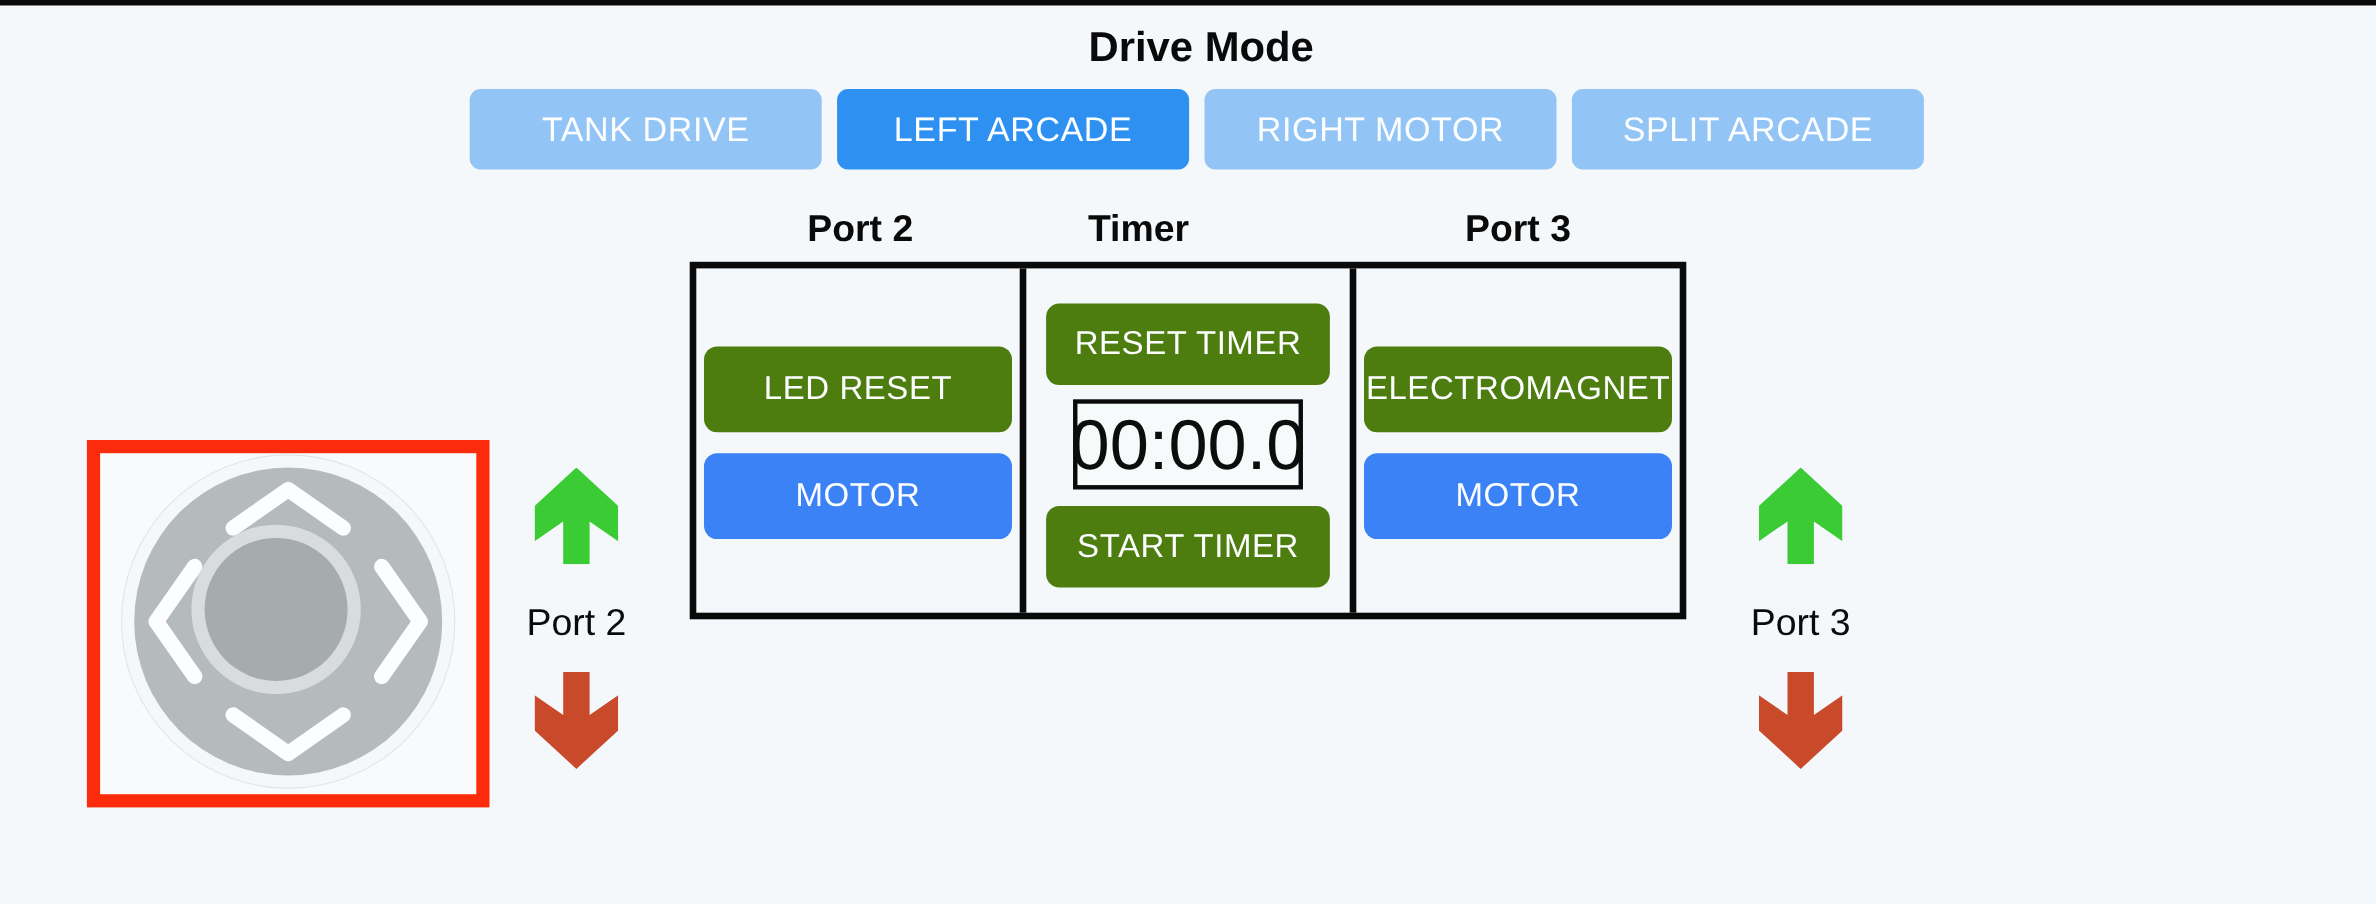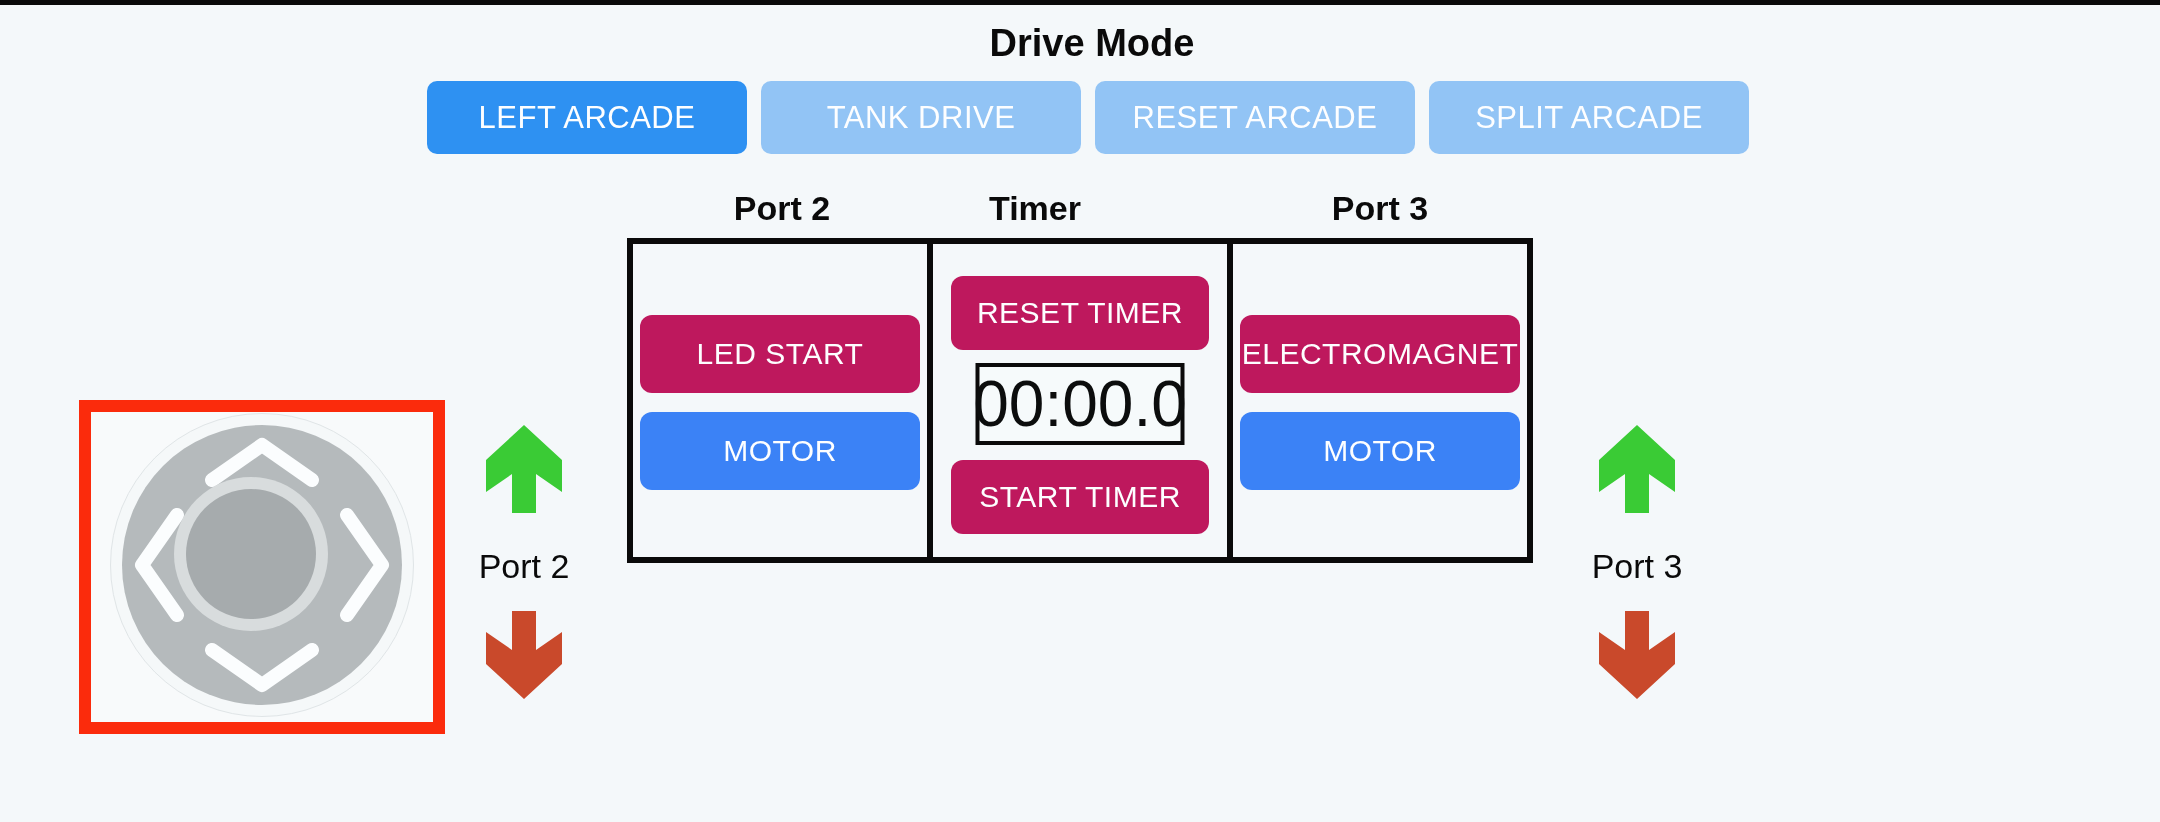--- a/index.html
+++ b/index.html
@@ -45,21 +45,21 @@
   .panel-col{position:relative;flex:1;}
   .panel-col + .panel-col{border-left:6px solid #0a0a0a;}
 
   .panel-btn{
     position:absolute;left:50%;transform:translateX(-50%);
     border:none;border-radius:12px;color:#fdfeff;
     font-size:30px;font-family:"Liberation Sans", sans-serif;
     display:flex;align-items:center;justify-content:center;
     cursor:pointer;letter-spacing:0.5px;
   }
-  .panel-btn.blue{background:#be185d;}
+  .panel-btn.blue{background:#4d7c0f;}
   .panel-btn.lightblue{background:#3b82f6;}
   .big-btn{width:280px;height:78px;}
   .btn-row1{top:71px;}
   .btn-row2{top:168px;}
   .timer-btn{width:258px;height:74px;}
   .btn-reset{top:32px;}
   .btn-start{top:216px;}
 
   .timer-display{
     position:absolute;left:50%;transform:translateX(-50%);top:119px;
@@ -99,34 +99,34 @@
 </head>
 <body>
 
 <div class="stage">
 
   <div class="top-border"></div>
 
   <div class="page-title">Drive Mode</div>
 
   <div class="mode-row">
+    <button class="mode-btn">TANK DRIVE</button>
     <button class="mode-btn active">LEFT ARCADE</button>
-    <button class="mode-btn">TANK DRIVE</button>
-    <button class="mode-btn">RESET ARCADE</button>
+    <button class="mode-btn">RIGHT MOTOR</button>
     <button class="mode-btn">SPLIT ARCADE</button>
   </div>
 
   <div class="col-header h-port2">Port 2</div>
   <div class="col-header h-timer">Timer</div>
   <div class="col-header h-port3">Port 3</div>
 
   <div class="panel">
 
     <div class="panel-col">
-      <button class="panel-btn blue big-btn btn-row1">LED START</button>
+      <button class="panel-btn blue big-btn btn-row1">LED RESET</button>
       <button class="panel-btn lightblue big-btn btn-row2">MOTOR</button>
     </div>
 
     <div class="panel-col">
       <button class="panel-btn blue timer-btn btn-reset">RESET TIMER</button>
       <div class="timer-display">00:00.0</div>
       <button class="panel-btn blue timer-btn btn-start">START TIMER</button>
     </div>
 
     <div class="panel-col">

